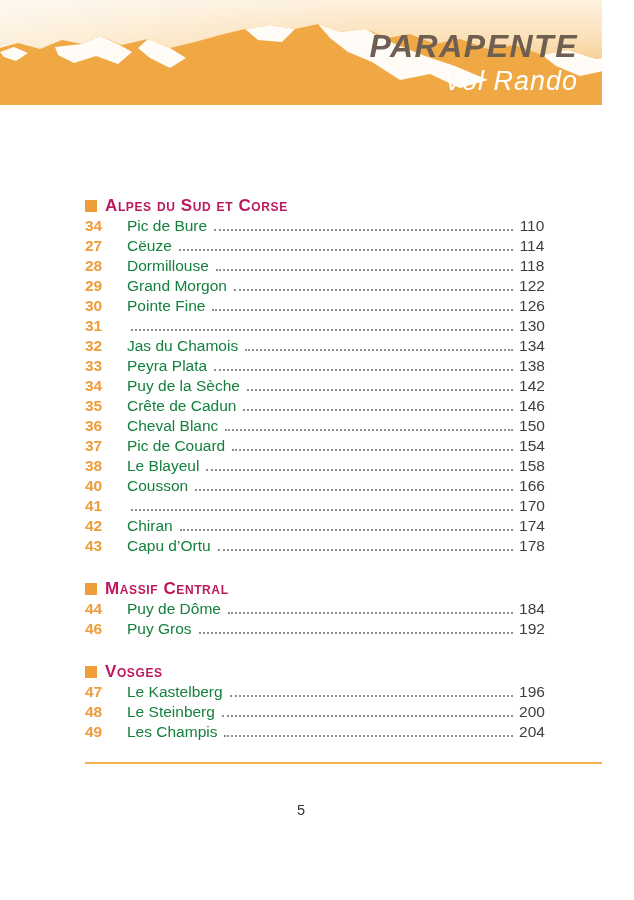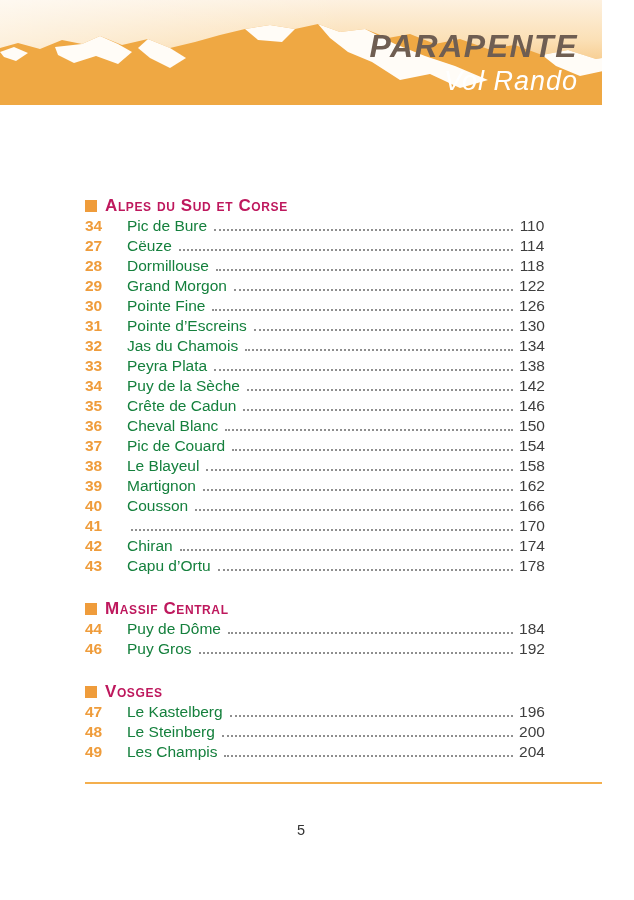--- a/index.html
+++ b/index.html
@@ -144,21 +144,20 @@
           <span class="pagecol">122</span>
         </div>
         <div class="row">
           <span class="num">30</span>
           <span class="name">Pointe Fine</span>
           <span class="leader"></span>
           <span class="pagecol">126</span>
         </div>
         <div class="row">
           <span class="num">31</span>
-          <span class="name">Pointe d’Escreins</span>
           <span class="leader"></span>
           <span class="pagecol">130</span>
         </div>
         <div class="row">
           <span class="num">32</span>
           <span class="name">Jas du Chamois</span>
           <span class="leader"></span>
           <span class="pagecol">134</span>
         </div>
         <div class="row">
@@ -189,26 +188,20 @@
           <span class="num">37</span>
           <span class="name">Pic de Couard</span>
           <span class="leader"></span>
           <span class="pagecol">154</span>
         </div>
         <div class="row">
           <span class="num">38</span>
           <span class="name">Le Blayeul</span>
           <span class="leader"></span>
           <span class="pagecol">158</span>
-        </div>
-        <div class="row">
-          <span class="num">39</span>
-          <span class="name">Martignon</span>
-          <span class="leader"></span>
-          <span class="pagecol">162</span>
         </div>
         <div class="row">
           <span class="num">40</span>
           <span class="name">Cousson</span>
           <span class="leader"></span>
           <span class="pagecol">166</span>
         </div>
         <div class="row">
           <span class="num">41</span>
           <span class="leader"></span>

